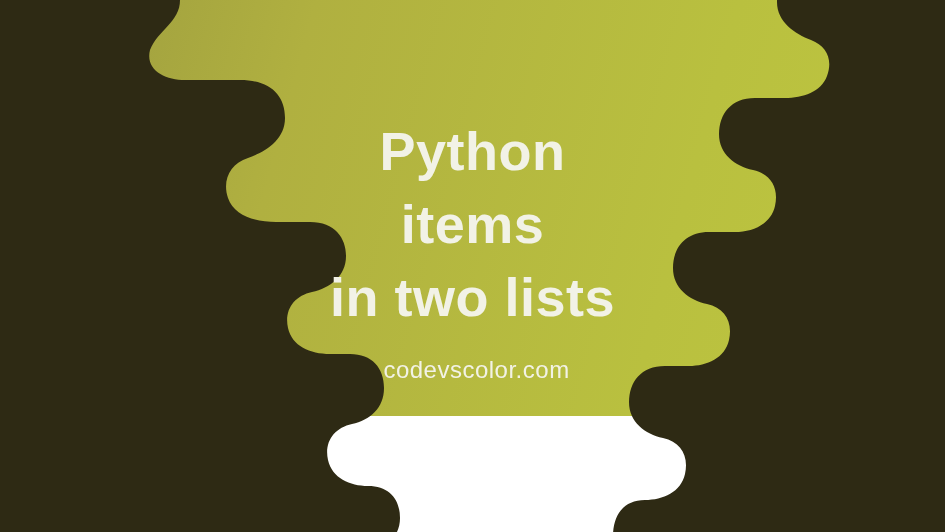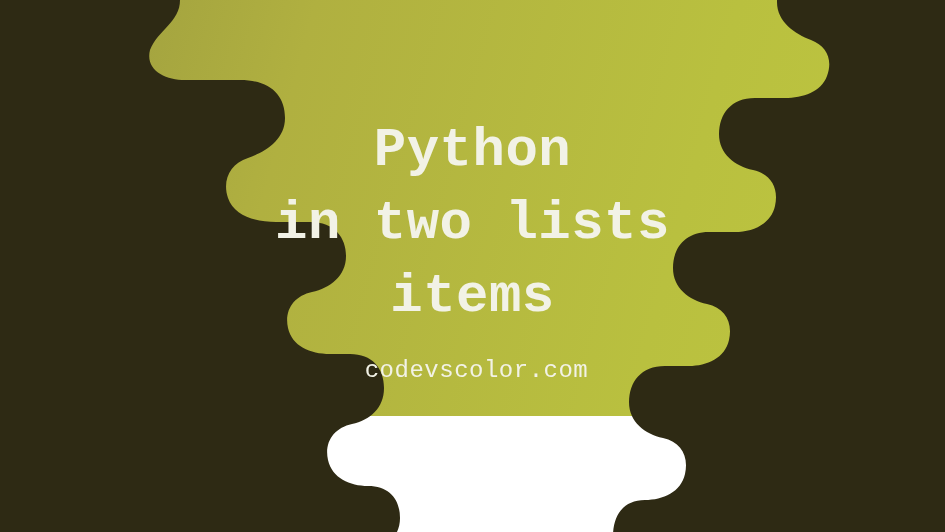--- a/index.html
+++ b/index.html
@@ -12,21 +12,20 @@
       height: 532px;
       overflow: hidden;
       font-family: Arial, Helvetica, sans-serif;
       position: relative;
     }
     .canvas {
       width: 945px;
       height: 416px;
       position: relative;
       background: linear-gradient(105deg, #9a9a3f 0%, #b0b040 30%, #b9c03f 70%, #bfc740 100%);
-      font-family: Liberation Mono, monospace;
     }
     .blob-left {
       position: absolute;
       left: 0;
       top: -40px;
       width: 420px;
       height: 612px;
       z-index: 1;
     }
     .blob-right {
@@ -121,19 +120,19 @@
       C 76 482 84 496 80 514
       C 76 532 58 540 40 540
       C 18 540 8 556 8 576
       C 8 596 24 608 42 612
       L 340 612
       Z"></path>
   </svg>
 
   <div class="title">
     <div>Python</div>
+    <div>items</div>
     <div>in two lists</div>
-    <div>items</div>
   </div>
 
   <div class="watermark">codevscolor.com</div>
 
 </div>
 
 </body></html>

